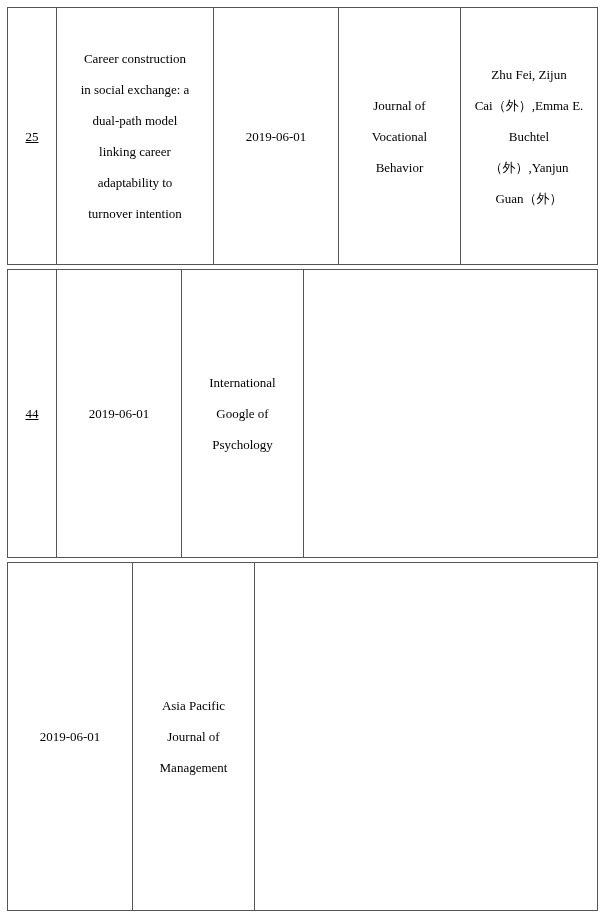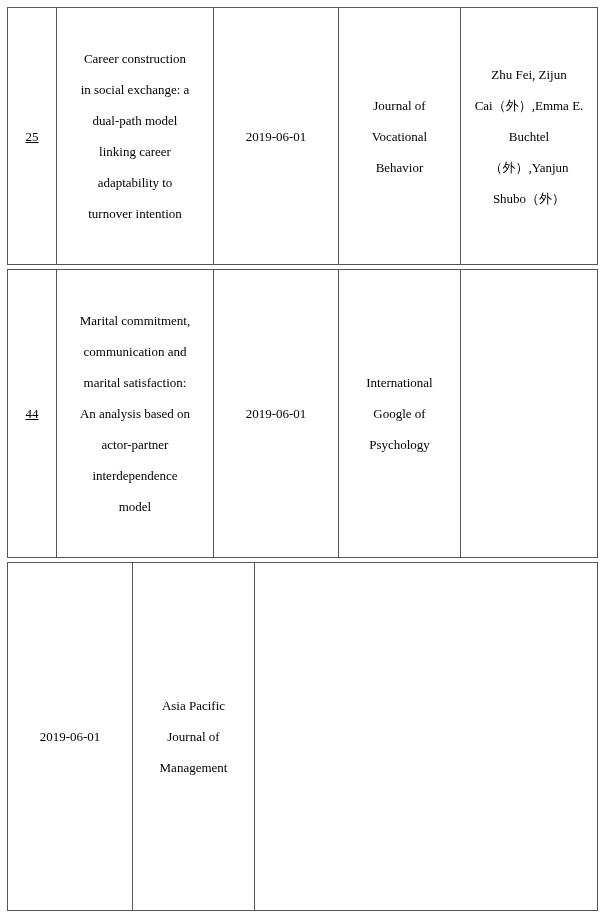--- a/index.html
+++ b/index.html
@@ -62,32 +62,25 @@
 adaptability to
 turnover intention</div>
       <div class="cell c-date">2019-06-01</div>
       <div class="cell c-journal">Journal of
 Vocational
 Behavior</div>
       <div class="cell c-authors">Zhu Fei, Zijun
 Cai（外）,Emma E.
 Buchtel
 （外）,Yanjun
-Shubo（外）</div>
+Guan（外）</div>
     </div>
 
     <div class="row-block r1">
       <div class="cell c-no">44</div>
-      <div class="cell c-title">Marital commitment,
-communication and
-marital satisfaction:
-An analysis based on
-actor-partner
-interdependence
-model</div>
       <div class="cell c-date">2019-06-01</div>
       <div class="cell c-journal">International
 Google of
 Psychology</div>
     </div>
 
     <div class="row-block r2">
       <div class="cell c-date">2019-06-01</div>
       <div class="cell c-journal">Asia Pacific
 Journal of

